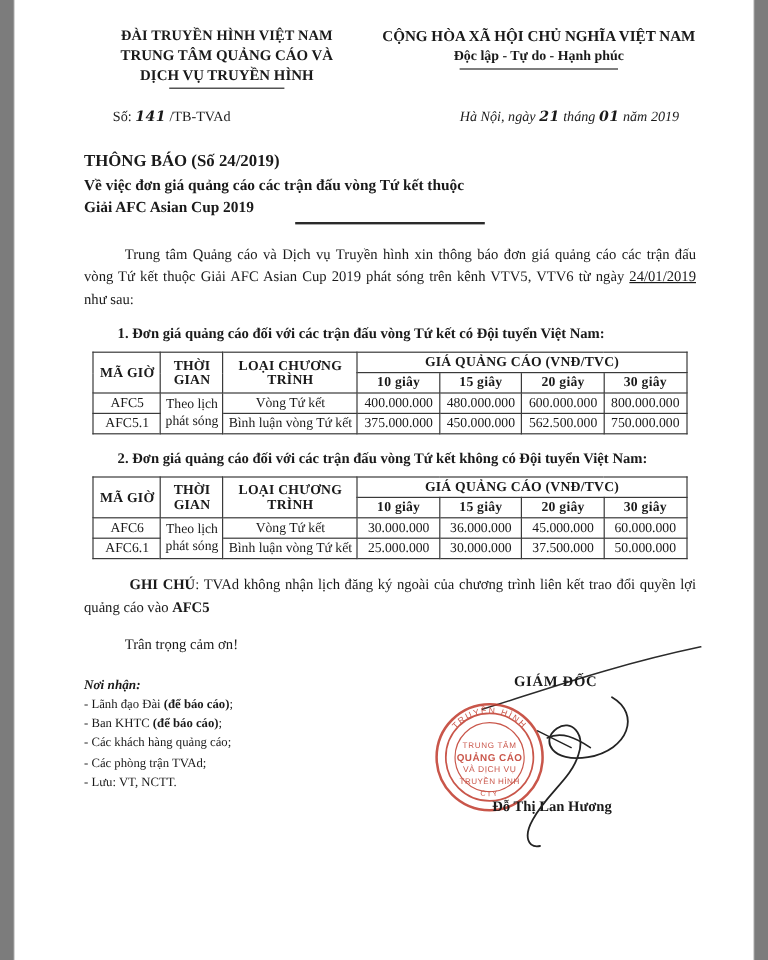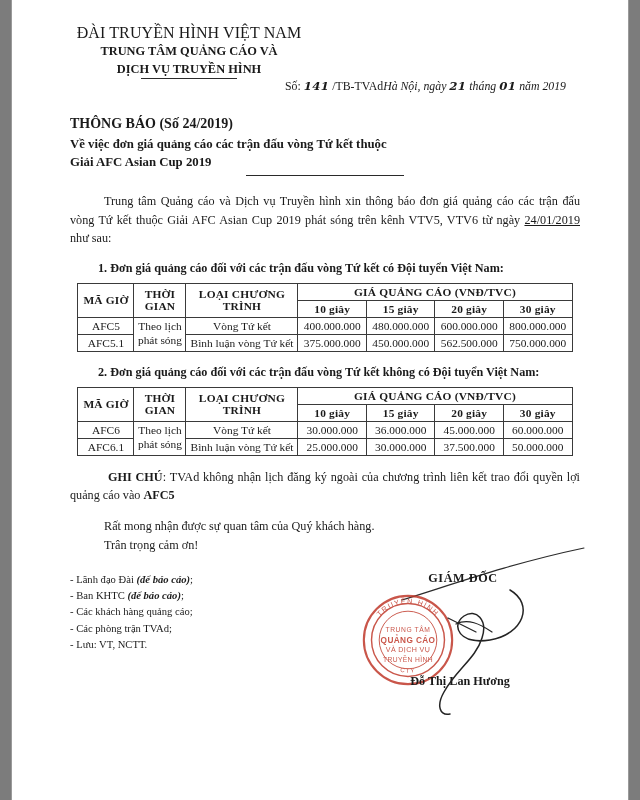--- a/index.html
+++ b/index.html
@@ -41,23 +41,24 @@
   
   .doc-header {
     display: flex;
     justify-content: space-between;
     align-items: flex-start;
   }
   .org-block { width: 238px; text-align: center; }
   .nation-block { width: 262px; text-align: center; }
 
   .org-line-1 {
-    font-size: 16px;
+    font-size: 12px;
     letter-spacing: .1px;
     line-height: 1.32;
+    font-weight: bold;
   }
   .org-line-2 {
     font-size: 12.4px;
     font-weight: bold;
     line-height: 1.3;
   }
   .org-line-3 {
     font-size: 12.4px;
     font-weight: bold;
     line-height: 1.3;
@@ -82,22 +83,22 @@
   }
   .nation-underline {
     width: 132px;
     height: 1.4px;
     background: #2a2a2a;
     margin: 2px auto 0 auto;
   }
 
   .doc-meta {
     display: flex;
-    justify-content: flex-end;
-    margin-top: 0;
+    justify-content: space-between;
+    margin-top: 16px;
     padding-left: 24px;
   }
   .doc-number {
     font-size: 11.8px;
   }
   .hand {
     font-family: "DejaVu Serif", serif;
     font-style: italic;
     font-weight: bold;
     letter-spacing: .3px;
@@ -209,21 +210,21 @@
   }
   .recipients-title {
     font-style: italic;
     font-weight: bold;
     font-size: 11px;
   }
   .recipients li {
     list-style: none;
   }
   .recipients ul { margin: 0; padding: 0; }
-  .ital { font-style: italic; }
+  .ital { }
 
   .sign-block {
     position: absolute;
     right: -6px;
     top: -4px;
     width: 252px;
     height: 150px;
     text-align: center;
   }
   .sign-title {
@@ -279,20 +280,25 @@
 <div class="scan-frame">
   <div class="page">
     <div class="page-inner">
 
       <div class="doc-header">
         <div class="org-block">
           <div class="org-line-1">ĐÀI TRUYỀN HÌNH VIỆT NAM</div>
           <div class="org-line-2">TRUNG TÂM QUẢNG CÁO VÀ</div>
           <div class="org-line-3">DỊCH VỤ TRUYỀN HÌNH</div>
           <div class="org-underline"></div>
+        </div>
+        <div class="nation-block">
+          <div class="nation-line-1">CỘNG HÒA XÃ HỘI CHỦ NGHĨA VIỆT NAM</div>
+          <div class="nation-line-2">Độc lập - Tự do - Hạnh phúc</div>
+          <div class="nation-underline"></div>
         </div>
       </div>
 
       <div class="doc-meta">
         <div class="doc-number">
           <span>Số:</span>
           <span class="hand">141</span>
           <span>/TB-TVAd</span>
         </div>
         <div class="doc-place">
@@ -408,27 +414,27 @@
             <td class="cell-price">50.000.000</td>
           </tr>
         </tbody>
       </table>
 
       <p class="note">
         <span class="b">GHI CHÚ</span><span>: TVAd không nhận lịch đăng ký ngoài của chương trình liên kết trao đổi quyền lợi quảng cáo vào </span><span class="b">AFC5</span>
       </p>
 
       <div class="closing">
-        <div>Rất mong nhận được sự quan tâm của Quý khách hàng.</div>
         <div>Trân trọng cảm ơn!</div>
       </div>
 
       <div class="footer">
 
         <div class="recipients">
+          <div class="recipients-title">Nơi nhận:</div>
           <ul>
             <li>
               <span>- Lãnh đạo Đài </span><span class="ital b">(để báo cáo)</span><span>;</span>
             </li>
             <li>
               <span>- Ban KHTC </span><span class="ital b">(để báo cáo)</span><span>;</span>
             </li>
             <li>
               <span>- Các khách hàng quảng cáo;</span>
             </li>

